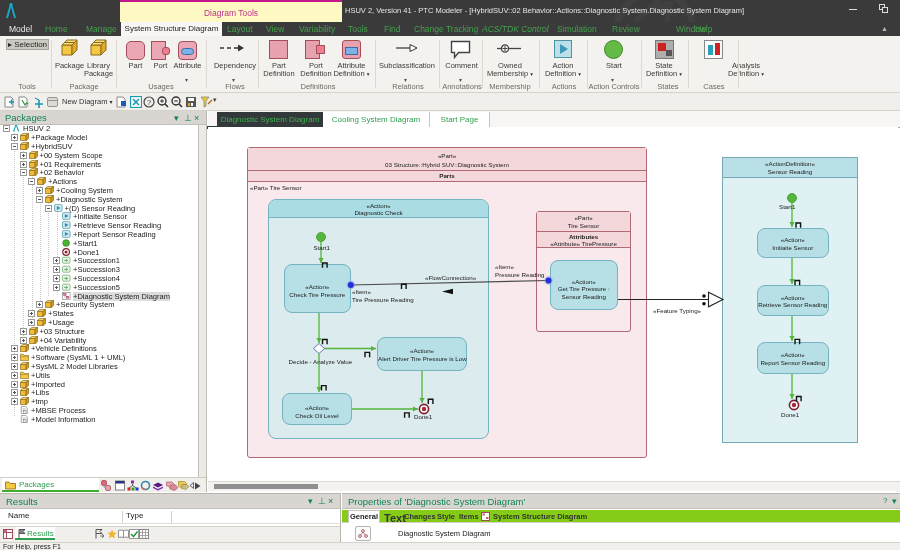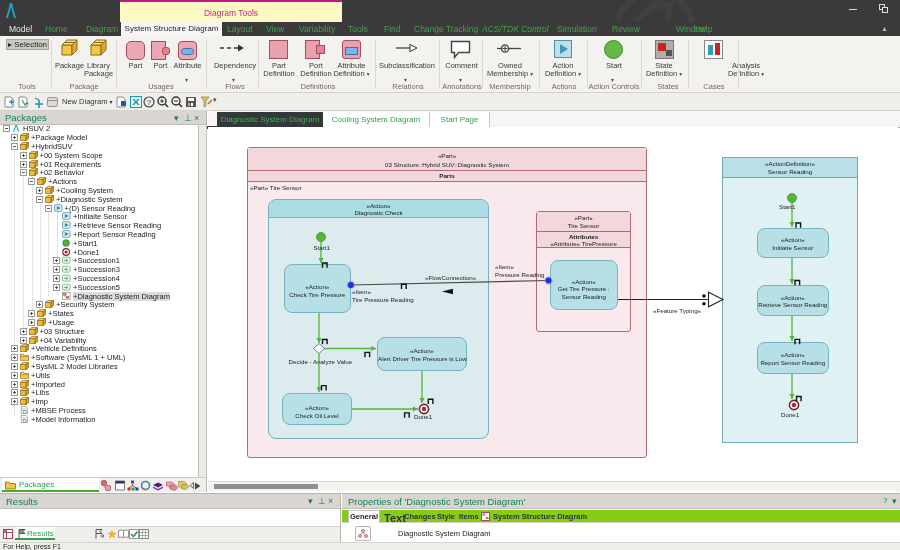--- a/index.html
+++ b/index.html
@@ -59,28 +59,29 @@
 <div class="ab" id="titlebar">
   <svg style="position:absolute;left:4px;top:2px" width="14" height="17" viewBox="0 0 14 17">
     <path d="M2 16 L6 2 L8 2 L12 16 L10 16 L7 5 L4 16 Z" fill="#18a8c8"></path>
     <circle cx="7" cy="2.5" r="1.6" fill="#18a8c8"></circle>
   </svg>
   <svg style="position:absolute;left:580px;top:0" width="150" height="22" viewBox="0 0 150 22">
     <circle cx="75" cy="30" r="38" fill="none" stroke="#404040" stroke-width="7"></circle>
     <path d="M55 22 L88 -8 M70 8 l20 -4 -3 18" stroke="#404040" stroke-width="6" fill="none"></path>
   </svg>
   <div id="pinkband"><span>Diagram Tools</span></div>
+  <div id="wtitle">HSUV 2, Version 41 - PTC Modeler - [HybridSUV::02 Behavior::Actions::Diagnostic System.Diagnostic System Diagram]</div>
   <div style="position:absolute;left:849px;top:9px;width:8px;height:1px;background:#ddd;"></div>
   <div style="position:absolute;left:879px;top:4px;width:6px;height:6px;border:1px solid #ddd;"></div>
   <div style="position:absolute;left:882px;top:7px;width:6px;height:6px;border:1px solid #ddd;background:#3a3a3a;"></div>
 </div>
 <div class="ab" id="menubar">
   <span class="mitem mwhite" style="left:9px;">Model</span>
   <span class="mitem" style="left:45px;">Home</span>
-  <span class="mitem" style="left:86px;">Diagram</span>
+  <span class="mitem" style="left:86px;">Manage</span>
   <div id="activemtab">System Structure Diagram</div>
   <span class="mitem" style="left:227px;">Layout</span>
   <span class="mitem" style="left:266px;">View</span>
   <span class="mitem" style="left:299px;">Variability</span>
   <span class="mitem" style="left:348px;">Tools</span>
   <span class="mitem" style="left:384px;">Find</span>
   <span class="mitem" style="left:414px;">Change Tracking</span>
   <span class="mitem" style="left:482px;font-style:italic;">ACS/TDK Control</span>
   <span class="mitem" style="left:557px;text-align:center;">Simulation</span>
   <span class="mitem" style="left:612px;">Review</span>
@@ -569,20 +570,26 @@
 <div class="ab" id="hscroll">
     <div id="hthumb"></div>
   </div>
 <div class="ab" id="results">
   <div class="bphead">
       <span class="t">Results</span>
       <span class="phbtn" style="left:308px;">▾</span>
       <span class="phbtn" style="left:318px;">⊥</span>
       <span class="phbtn" style="left:328px;">×</span>
     </div>
+  <div class="ab" style="left:0;top:16px;width:340px;height:14px;background:#fff;border-bottom:1px solid #e0ddd8;">
+    <span class="ab" style="left:8px;top:1px;font-size:8px;color:#222;">Name</span>
+    <div class="ab" style="left:122px;top:1px;width:1px;height:12px;background:#d5d1cb;"></div>
+    <span class="ab" style="left:126px;top:1px;font-size:8px;color:#222;">Type</span>
+    <div class="ab" style="left:171px;top:1px;width:1px;height:12px;background:#d5d1cb;"></div>
+  </div>
   <div class="ab" style="left:0;top:32px;width:340px;height:17px;background:#f1efeb;border-top:1px solid #d5d1cb;">
     <svg class="ab" style="left:3px;top:2px" width="10" height="10" viewBox="0 0 10 10">
         <rect x="0.5" y="0.5" width="9" height="9" fill="#fff" stroke="#a04a5a"></rect>
         <path d="M0.5 3.5 h9 M3.5 0.5 v9" stroke="#a04a5a"></path>
         <rect x="1" y="1" width="2.5" height="2.5" fill="#cc6677"></rect>
       </svg>
     <div class="ab" style="left:15px;top:0;width:40px;height:13px;background:#fff;border-bottom:2px solid #2f9e4f;"></div>
     <svg class="ab" style="left:18px;top:2px" width="8" height="10" viewBox="0 0 8 10">
         <path d="M1 0.5 v9 M1 0.5 h6 l-2 2 2 2 h-6" stroke="#555" fill="#888" stroke-width="1"></path>
       </svg>

